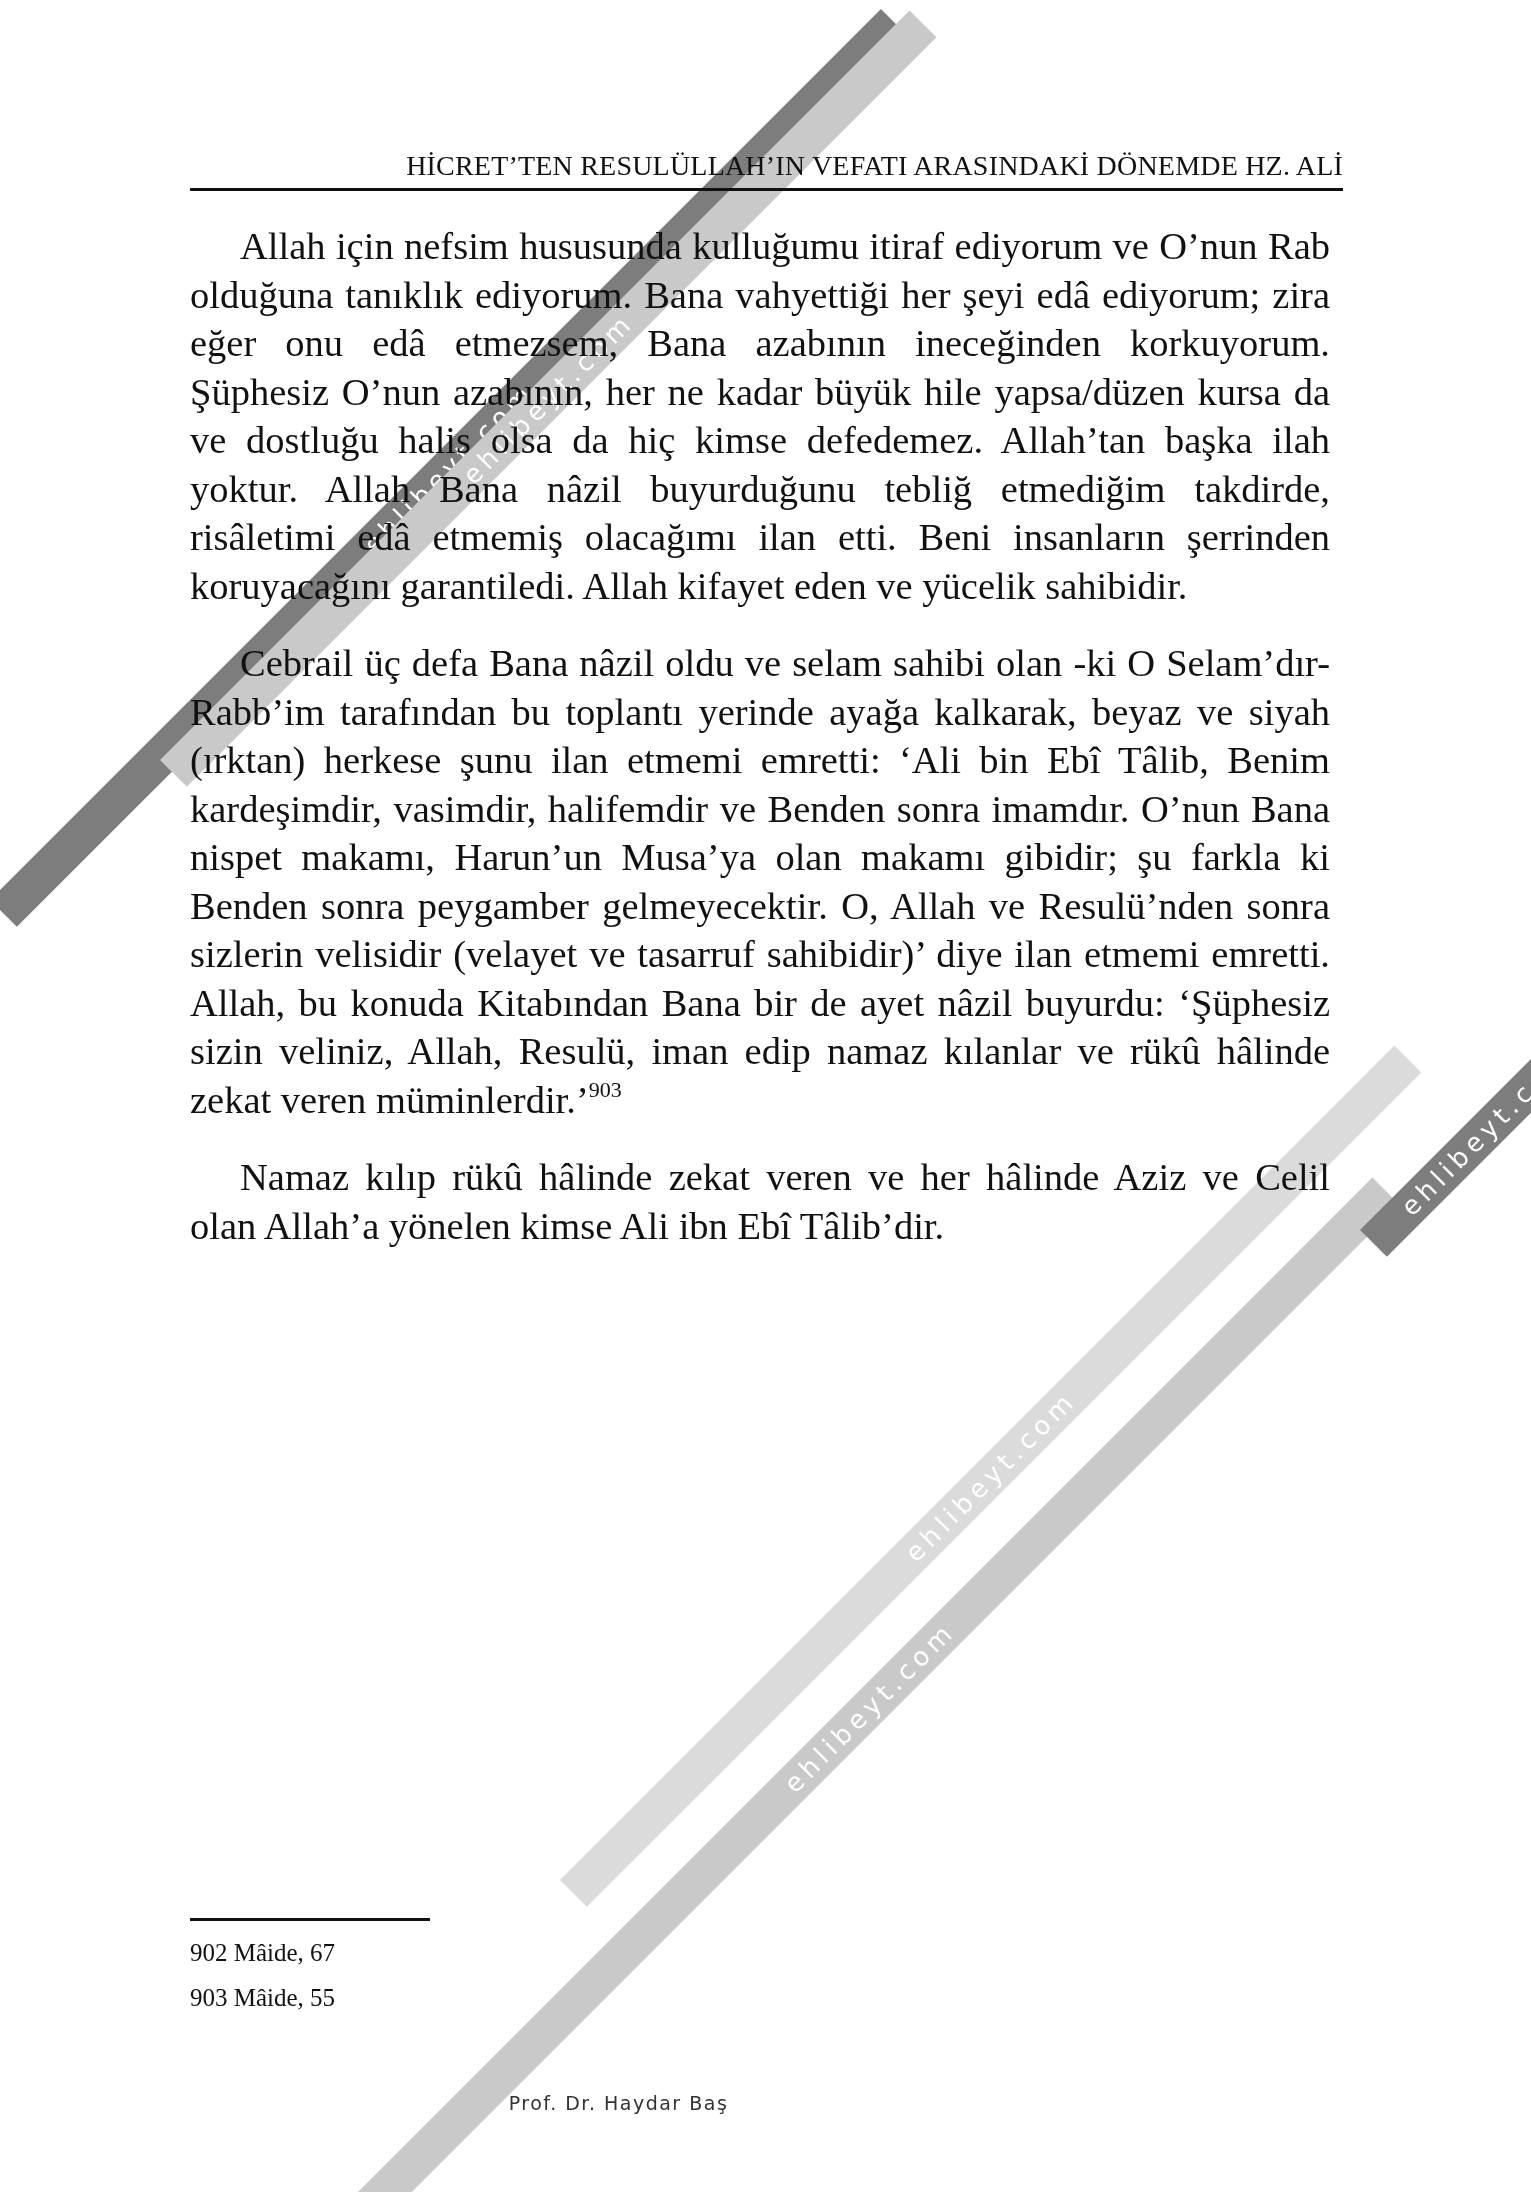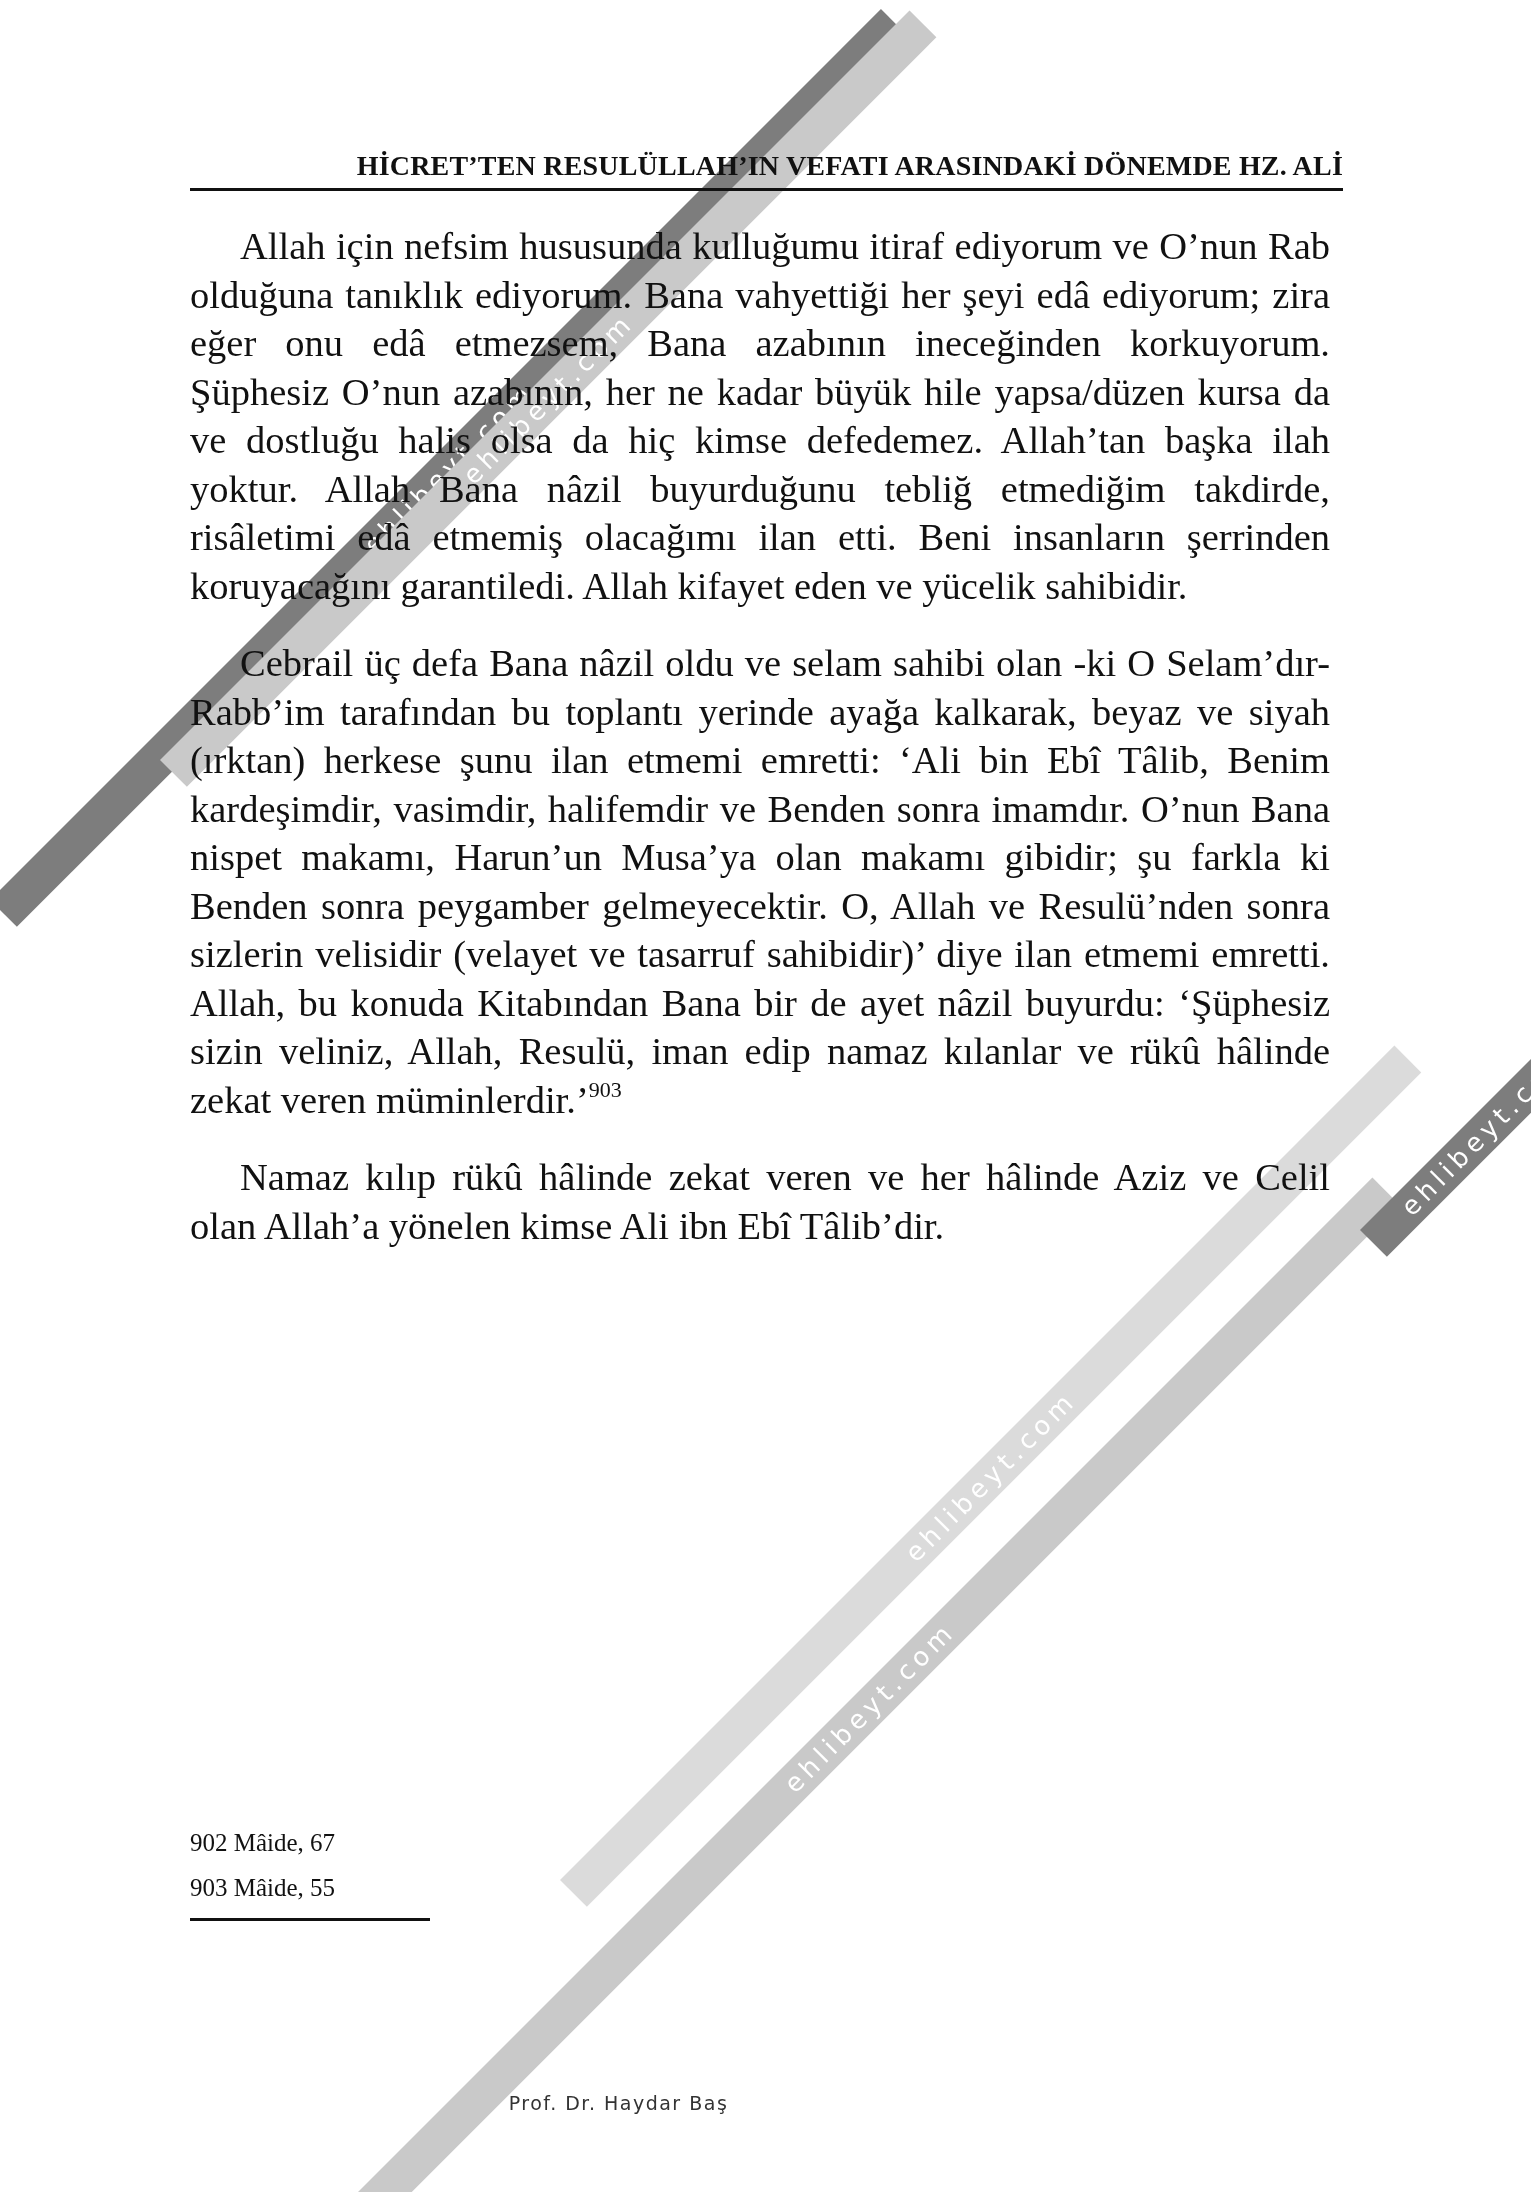--- a/index.html
+++ b/index.html
@@ -18,21 +18,21 @@
     font-size: 26px; letter-spacing: 5px; color: #ffffff; white-space: nowrap;
     z-index: 1; pointer-events: none;
   }
   .wm.dark { background: #7d7d7d; }
   .wm.light { background: #c9c9c9; }
   .wm.faint { background: rgba(190,190,190,0.55); }
 
   
   .running-header {
     position: absolute; left: 190px; top: 150px; width: 1153px;
-    text-align: right; font-weight: bold; font-size: 28px; letter-spacing: 0.2px;
+    text-align: right; font-weight: normal; font-size: 28px; letter-spacing: 0.2px;
     z-index: 2;
   }
   .header-rule {
     position: absolute; left: 190px; top: 188px; width: 1153px; height: 3px;
     background: #111; z-index: 2;
   }
 
   
   .body-text {
     position: absolute; left: 190px; top: 222px; width: 1153px;
@@ -40,21 +40,21 @@
   }
   .body-text p { margin: 0 13px 29px 0; text-indent: 50px; hyphens: manual; }
   .body-text sup { font-size: 22px; line-height: 0; vertical-align: 16px; }
 
   
   .fn-rule {
     position: absolute; left: 190px; top: 1918px; width: 240px; height: 3px;
     background: #111; z-index: 2;
   }
   .footnotes {
-    position: absolute; left: 190px; top: 1820px; font-size: 25px; line-height: 45px; z-index: 2;
+    position: absolute; left: 190px; top: 1930px; font-size: 25px; line-height: 45px; z-index: 2;
   }
 
   
   .footer {
     position: absolute; left: 0; top: 2092px; width: 1237px; text-align: center;
     font-family: "DejaVu Sans", "Liberation Sans", sans-serif; font-size: 19px;
     letter-spacing: 1.5px; color: #333; z-index: 2;
   }
 </style>
 </head>

